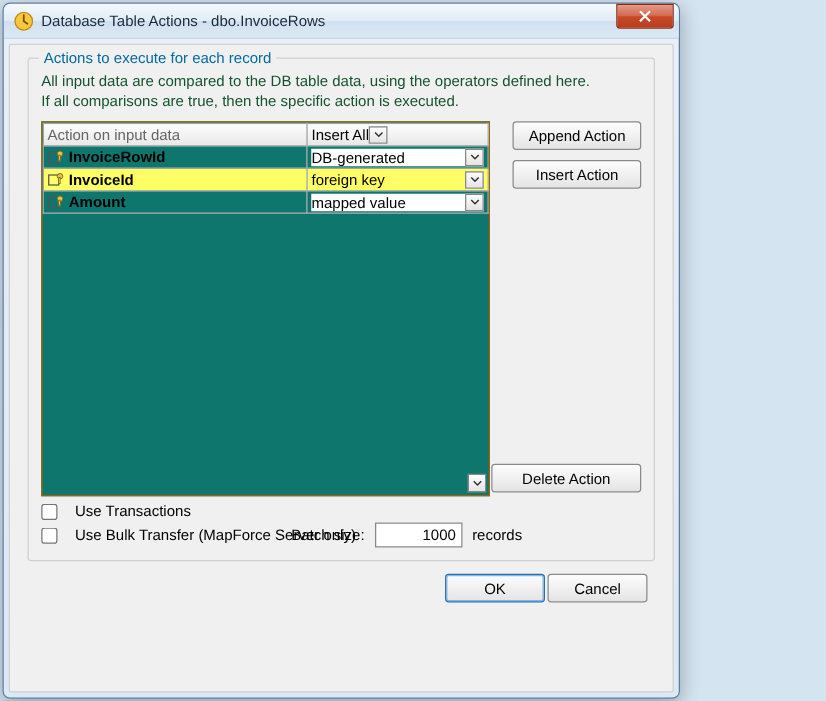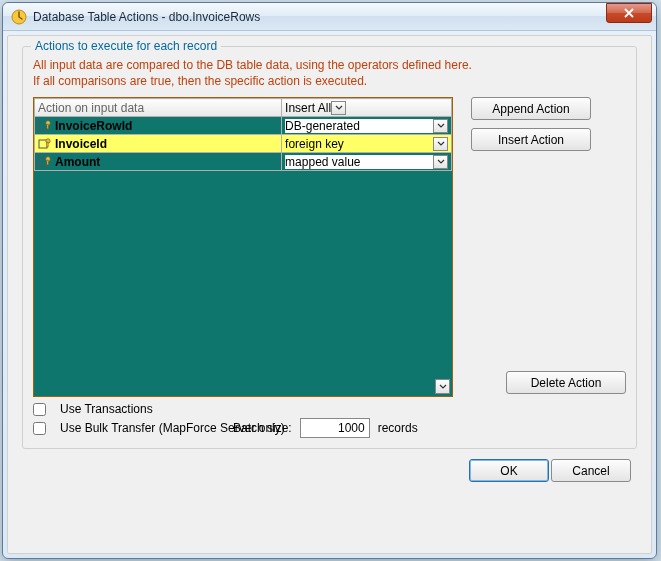--- a/index.html
+++ b/index.html
@@ -6,21 +6,21 @@
   body {
     margin: 0;
     font-family: "Segoe UI", Tahoma, sans-serif;
     font-size: 12px;
     background: #d4e4f0;
     width: 661px;
     height: 561px;
     overflow: hidden;
   }
   .dialog {
-    width: 655px;
+    width: 542px;
     height: 557px;
     margin: 2px 2px;
     background: linear-gradient(to bottom, #e8f0f8 0%, #dce8f4 100%);
     border: 1px solid #5a7ba0;
     border-radius: 6px;
     box-shadow: 0 4px 16px rgba(0,0,0,0.3);
     display: flex;
     flex-direction: column;
   }
   .titlebar {
@@ -74,21 +74,21 @@
   }
   .group-label {
     position: absolute;
     top: -8px; left: 8px;
     background: #f0f0f0;
     padding: 0 4px;
     color: #0369a1;
     font-size: 12px;
   }
   .desc {
-    color: #c2410c;
+    color: #14532d;
     line-height: 1.35;
     margin-bottom: 8px;
   }
   .midrow {
     display: flex;
     gap: 18px;
     align-items: flex-start;
   }
   .tablewrap {
     width: 420px;

